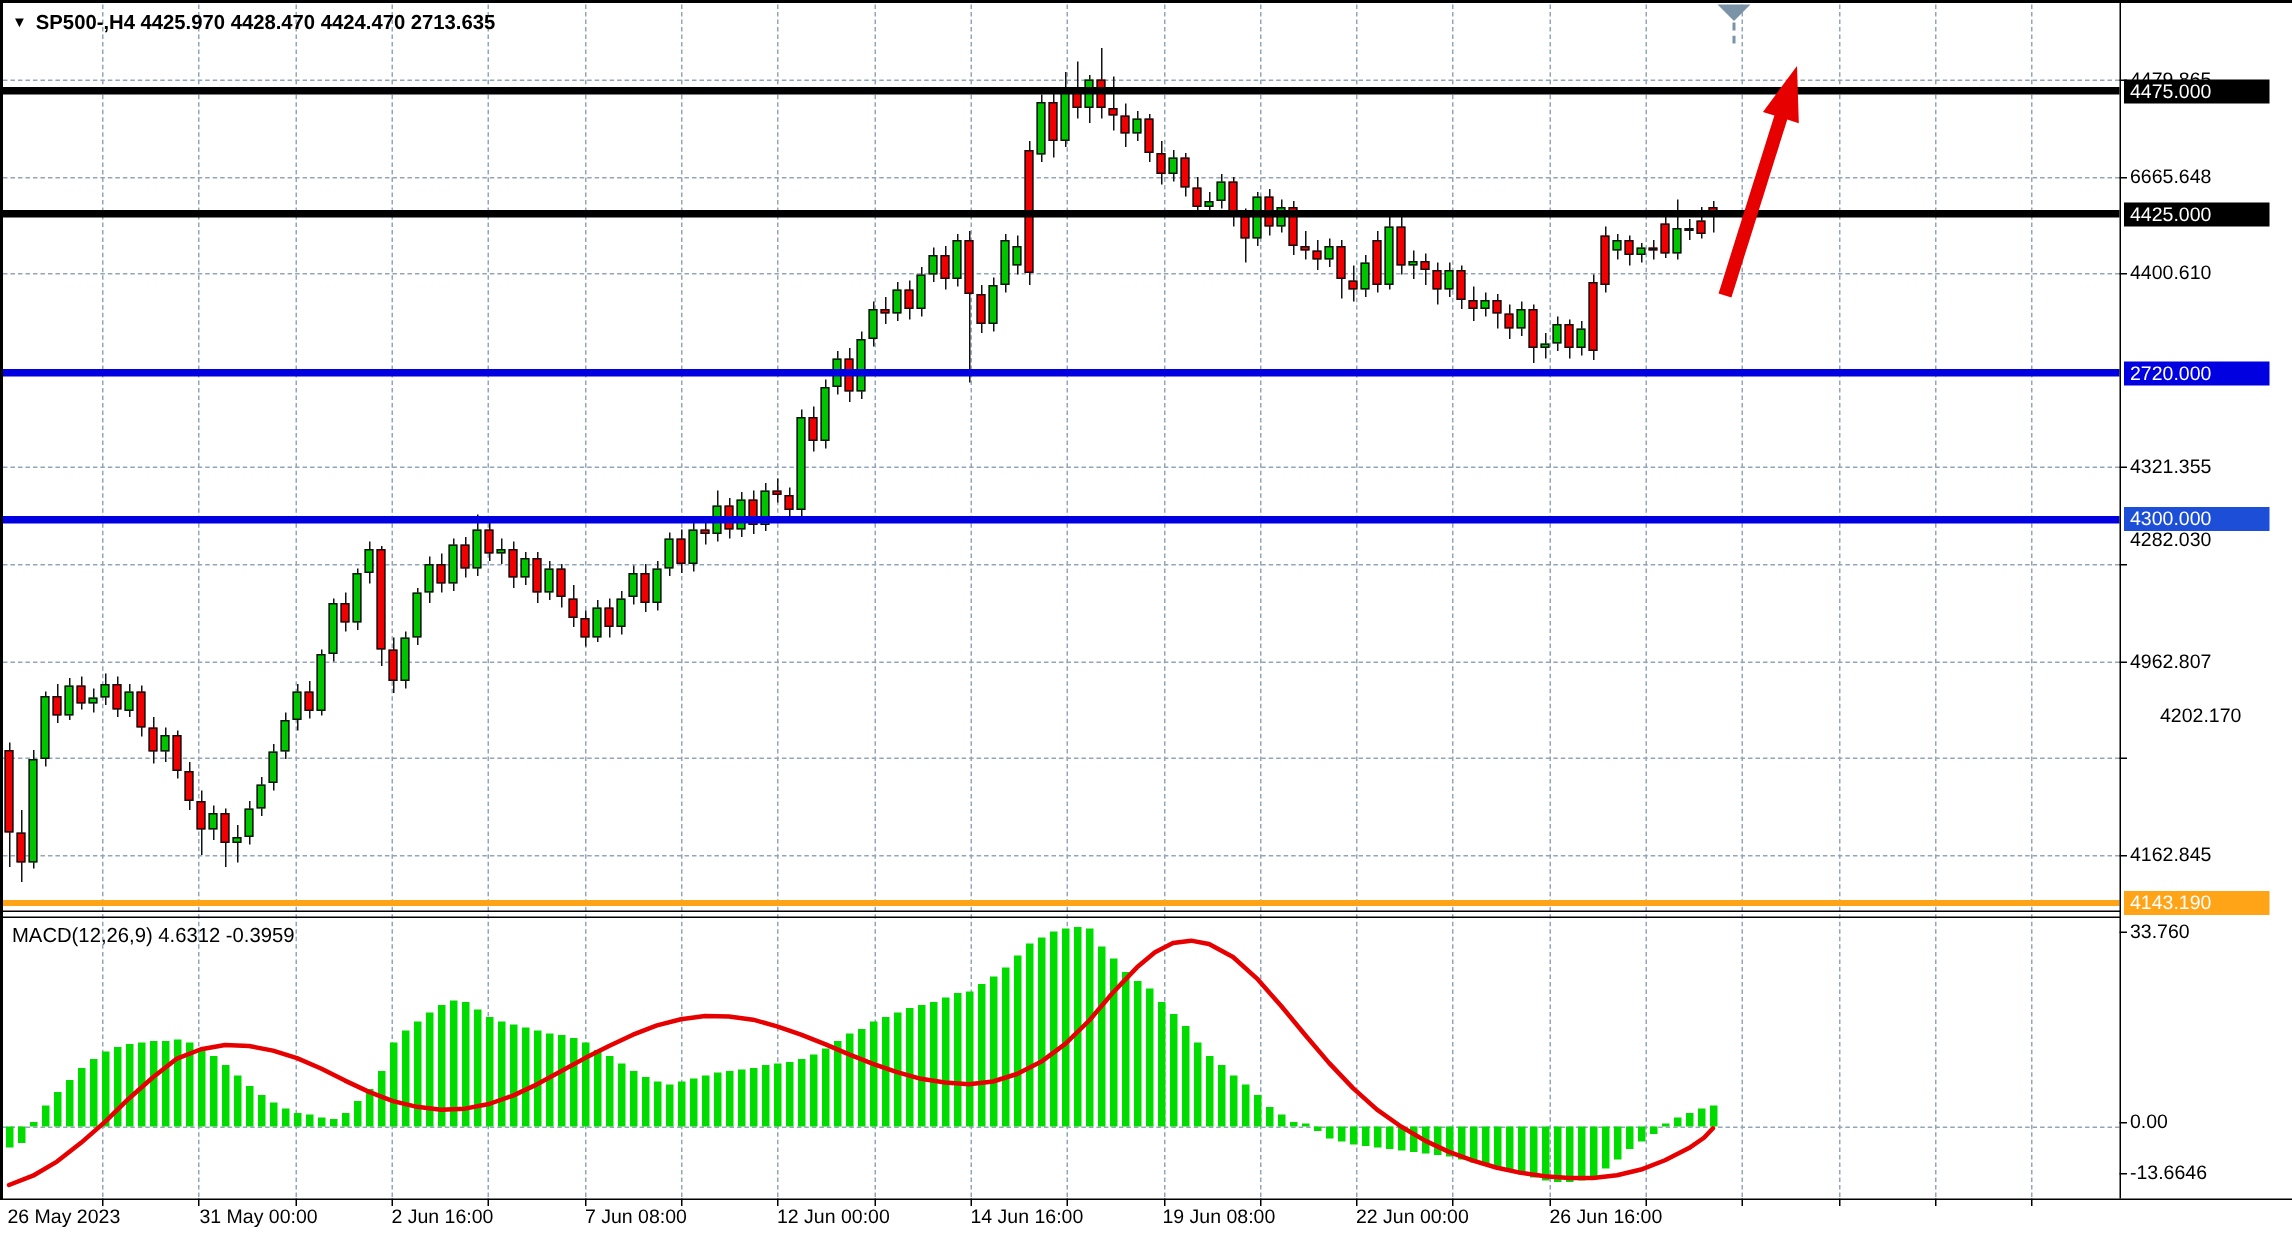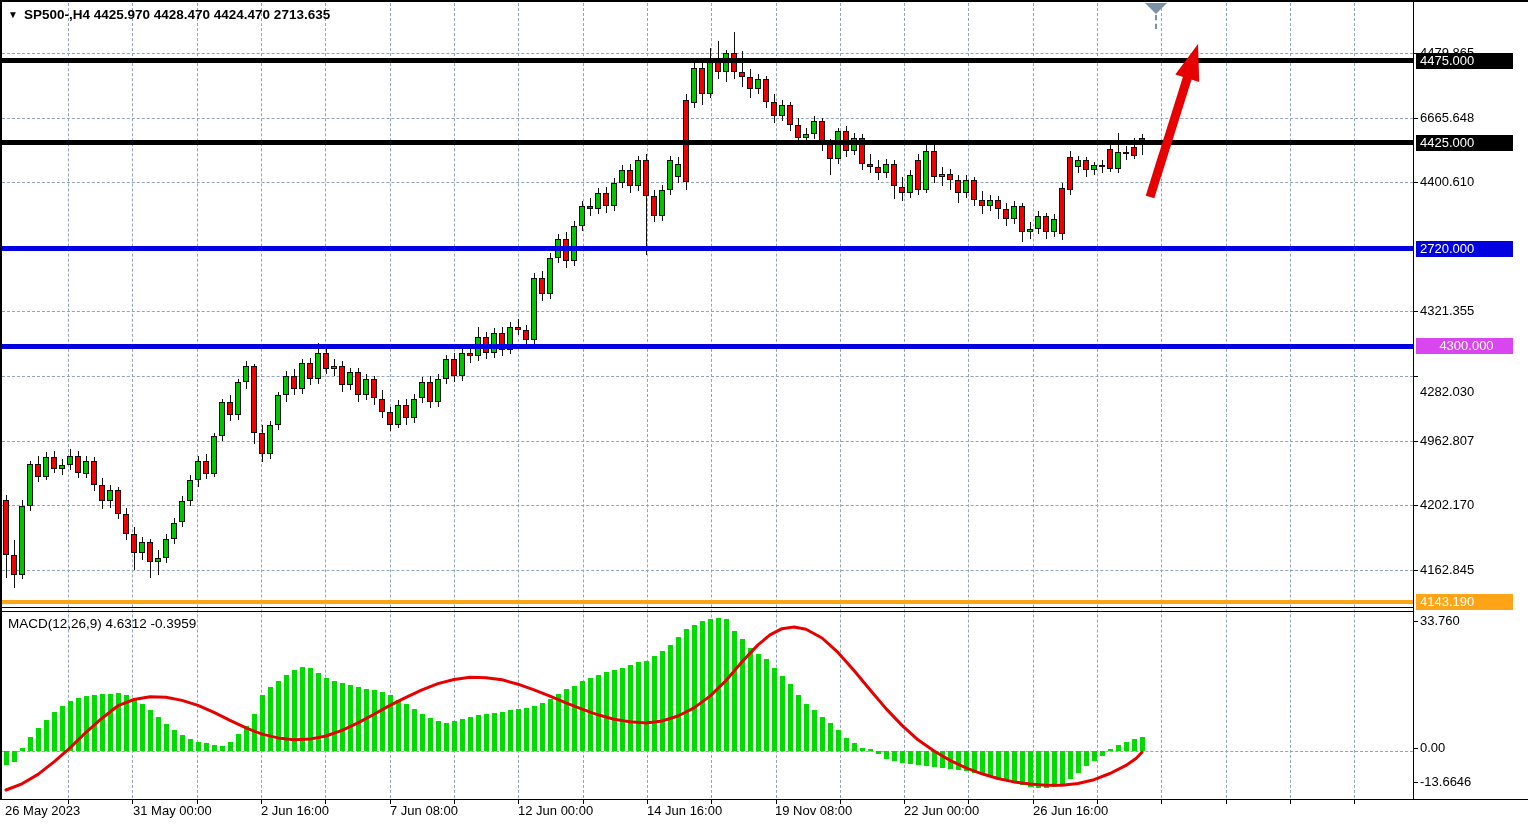--- a/index.html
+++ b/index.html
@@ -500,54 +500,54 @@
       <div class="macdbar" style="left: 1140px; top: 736.5px; height: 14.5px;"></div>
     </div>
   <div id="hline-layer">
       <div class="hline" style="top: 58.4px; width: 1411px; height: 5px; background: rgb(0, 0, 0);"></div>
       <div class="axbox" style="top: 52.9px; background: rgb(0, 0, 0);">4475.000</div>
       <div class="hline" style="top: 140px; width: 1411px; height: 5px; background: rgb(0, 0, 0);"></div>
       <div class="axbox" style="top: 134.5px; background: rgb(0, 0, 0);">4425.000</div>
       <div class="hline" style="top: 246px; width: 1411px; height: 5px; background: rgb(0, 0, 224);"></div>
       <div class="axbox" style="top: 240.5px; background: rgb(0, 0, 224);">2720.000</div>
       <div class="hline" style="top: 343.8px; width: 1411px; height: 5px; background: rgb(0, 0, 224);"></div>
-      <div class="axbox" style="top: 338.3px; background: #d946ef; text-align: center;">4300.000</div>
+      <div class="axbox" style="top: 338.3px; background: #1d4ed8;">4300.000</div>
       <div class="hline" style="top: 600px; width: 1411px; height: 4px; background: rgb(255, 164, 22);"></div>
       <div class="axbox" style="top: 594px; background: rgb(255, 164, 22);">4143.190</div>
     </div>
   <div id="axis-layer">
       <div class="axlabel" style="top: 45px;">4479.865</div>
       <div class="tick" style="left: 1413px; top: 53px; width: 5px; height: 1px;"></div>
       <div class="axlabel" style="top: 110px;">6665.648</div>
       <div class="tick" style="left: 1413px; top: 118px; width: 5px; height: 1px;"></div>
       <div class="axlabel" style="top: 174px;">4400.610</div>
       <div class="tick" style="left: 1413px; top: 182px; width: 5px; height: 1px;"></div>
       <div class="axlabel" style="top: 303px;">4321.355</div>
       <div class="tick" style="left: 1413px; top: 311px; width: 5px; height: 1px;"></div>
-      <div class="axlabel" style="top: 384px;">4282.030</div>
+      <div class="axlabel" style="top: 352px;">4282.030</div>
       <div class="tick" style="left: 1413px; top: 376px; width: 5px; height: 1px;"></div>
       <div class="axlabel" style="top: 433px;">4962.807</div>
       <div class="tick" style="left: 1413px; top: 441px; width: 5px; height: 1px;"></div>
-      <div class="axlabel" style="top: 497px;">4202.170</div>
+      <div class="axlabel" style="top: 469px; margin-left: 20px;">4202.170</div>
       <div class="tick" style="left: 1413px; top: 505px; width: 5px; height: 1px;"></div>
       <div class="axlabel" style="top: 562px;">4162.845</div>
       <div class="tick" style="left: 1413px; top: 570px; width: 5px; height: 1px;"></div>
       <div class="axlabel" style="top: 613px;">33.760</div>
       <div class="tick" style="left: 1413px; top: 621px; width: 5px; height: 1px;"></div>
       <div class="axlabel" style="top: 740px;">0.00</div>
       <div class="tick" style="left: 1413px; top: 748px; width: 5px; height: 1px;"></div>
       <div class="axlabel" style="top: 774px;">-13.6646</div>
       <div class="tick" style="left: 1413px; top: 782px; width: 5px; height: 1px;"></div>
       <div class="timelabel" style="left: 5px;">26 May 2023</div>
       <div class="timelabel" style="left: 133px;">31 May 00:00</div>
       <div class="timelabel" style="left: 261px;">2 Jun 16:00</div>
       <div class="timelabel" style="left: 390px;">7 Jun 08:00</div>
       <div class="timelabel" style="left: 518px;">12 Jun 00:00</div>
       <div class="timelabel" style="left: 647px;">14 Jun 16:00</div>
-      <div class="timelabel" style="left: 775px;">19 Nov 08:00</div>
+      <div class="timelabel" style="left: 775px;">19 Jun 08:00</div>
       <div class="timelabel" style="left: 904px;">22 Jun 00:00</div>
       <div class="timelabel" style="left: 1033px;">26 Jun 16:00</div>
       <div class="tick" style="left: 68px; top: 799px; width: 1px; height: 5px;"></div>
       <div class="tick" style="left: 132px; top: 799px; width: 1px; height: 5px;"></div>
       <div class="tick" style="left: 197px; top: 799px; width: 1px; height: 5px;"></div>
       <div class="tick" style="left: 261px; top: 799px; width: 1px; height: 5px;"></div>
       <div class="tick" style="left: 325px; top: 799px; width: 1px; height: 5px;"></div>
       <div class="tick" style="left: 390px; top: 799px; width: 1px; height: 5px;"></div>
       <div class="tick" style="left: 454px; top: 799px; width: 1px; height: 5px;"></div>
       <div class="tick" style="left: 518px; top: 799px; width: 1px; height: 5px;"></div>

